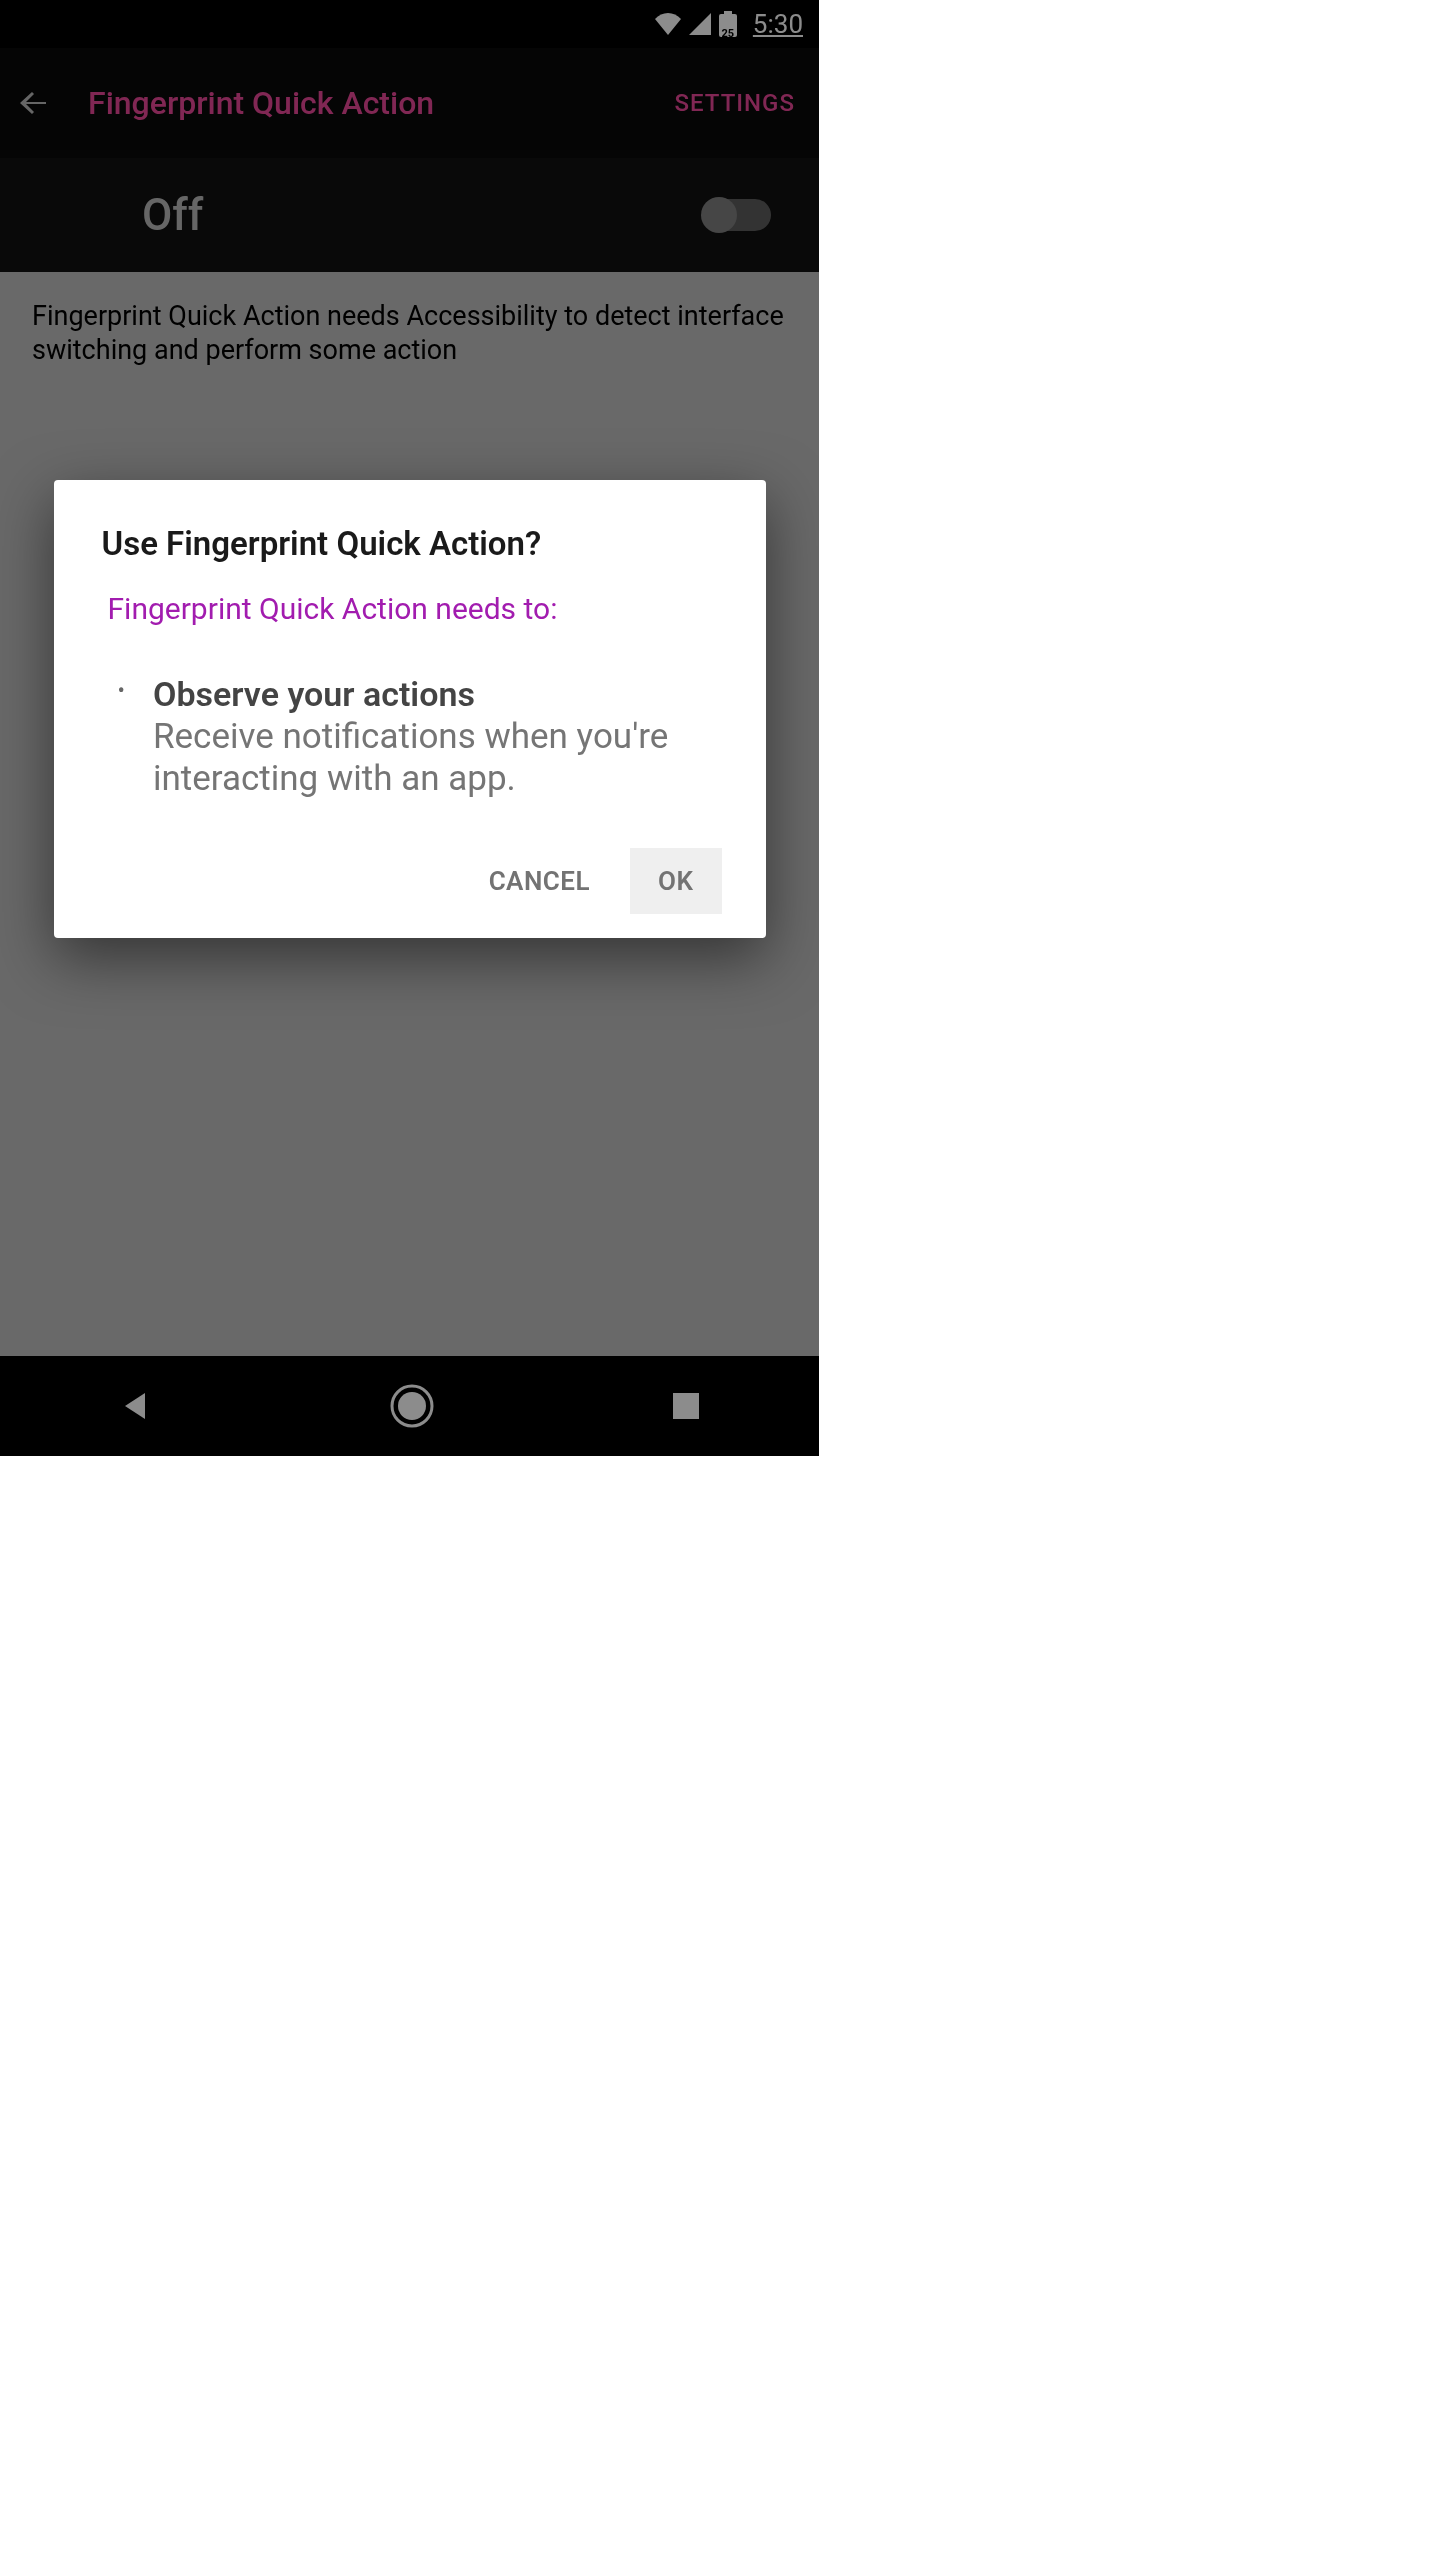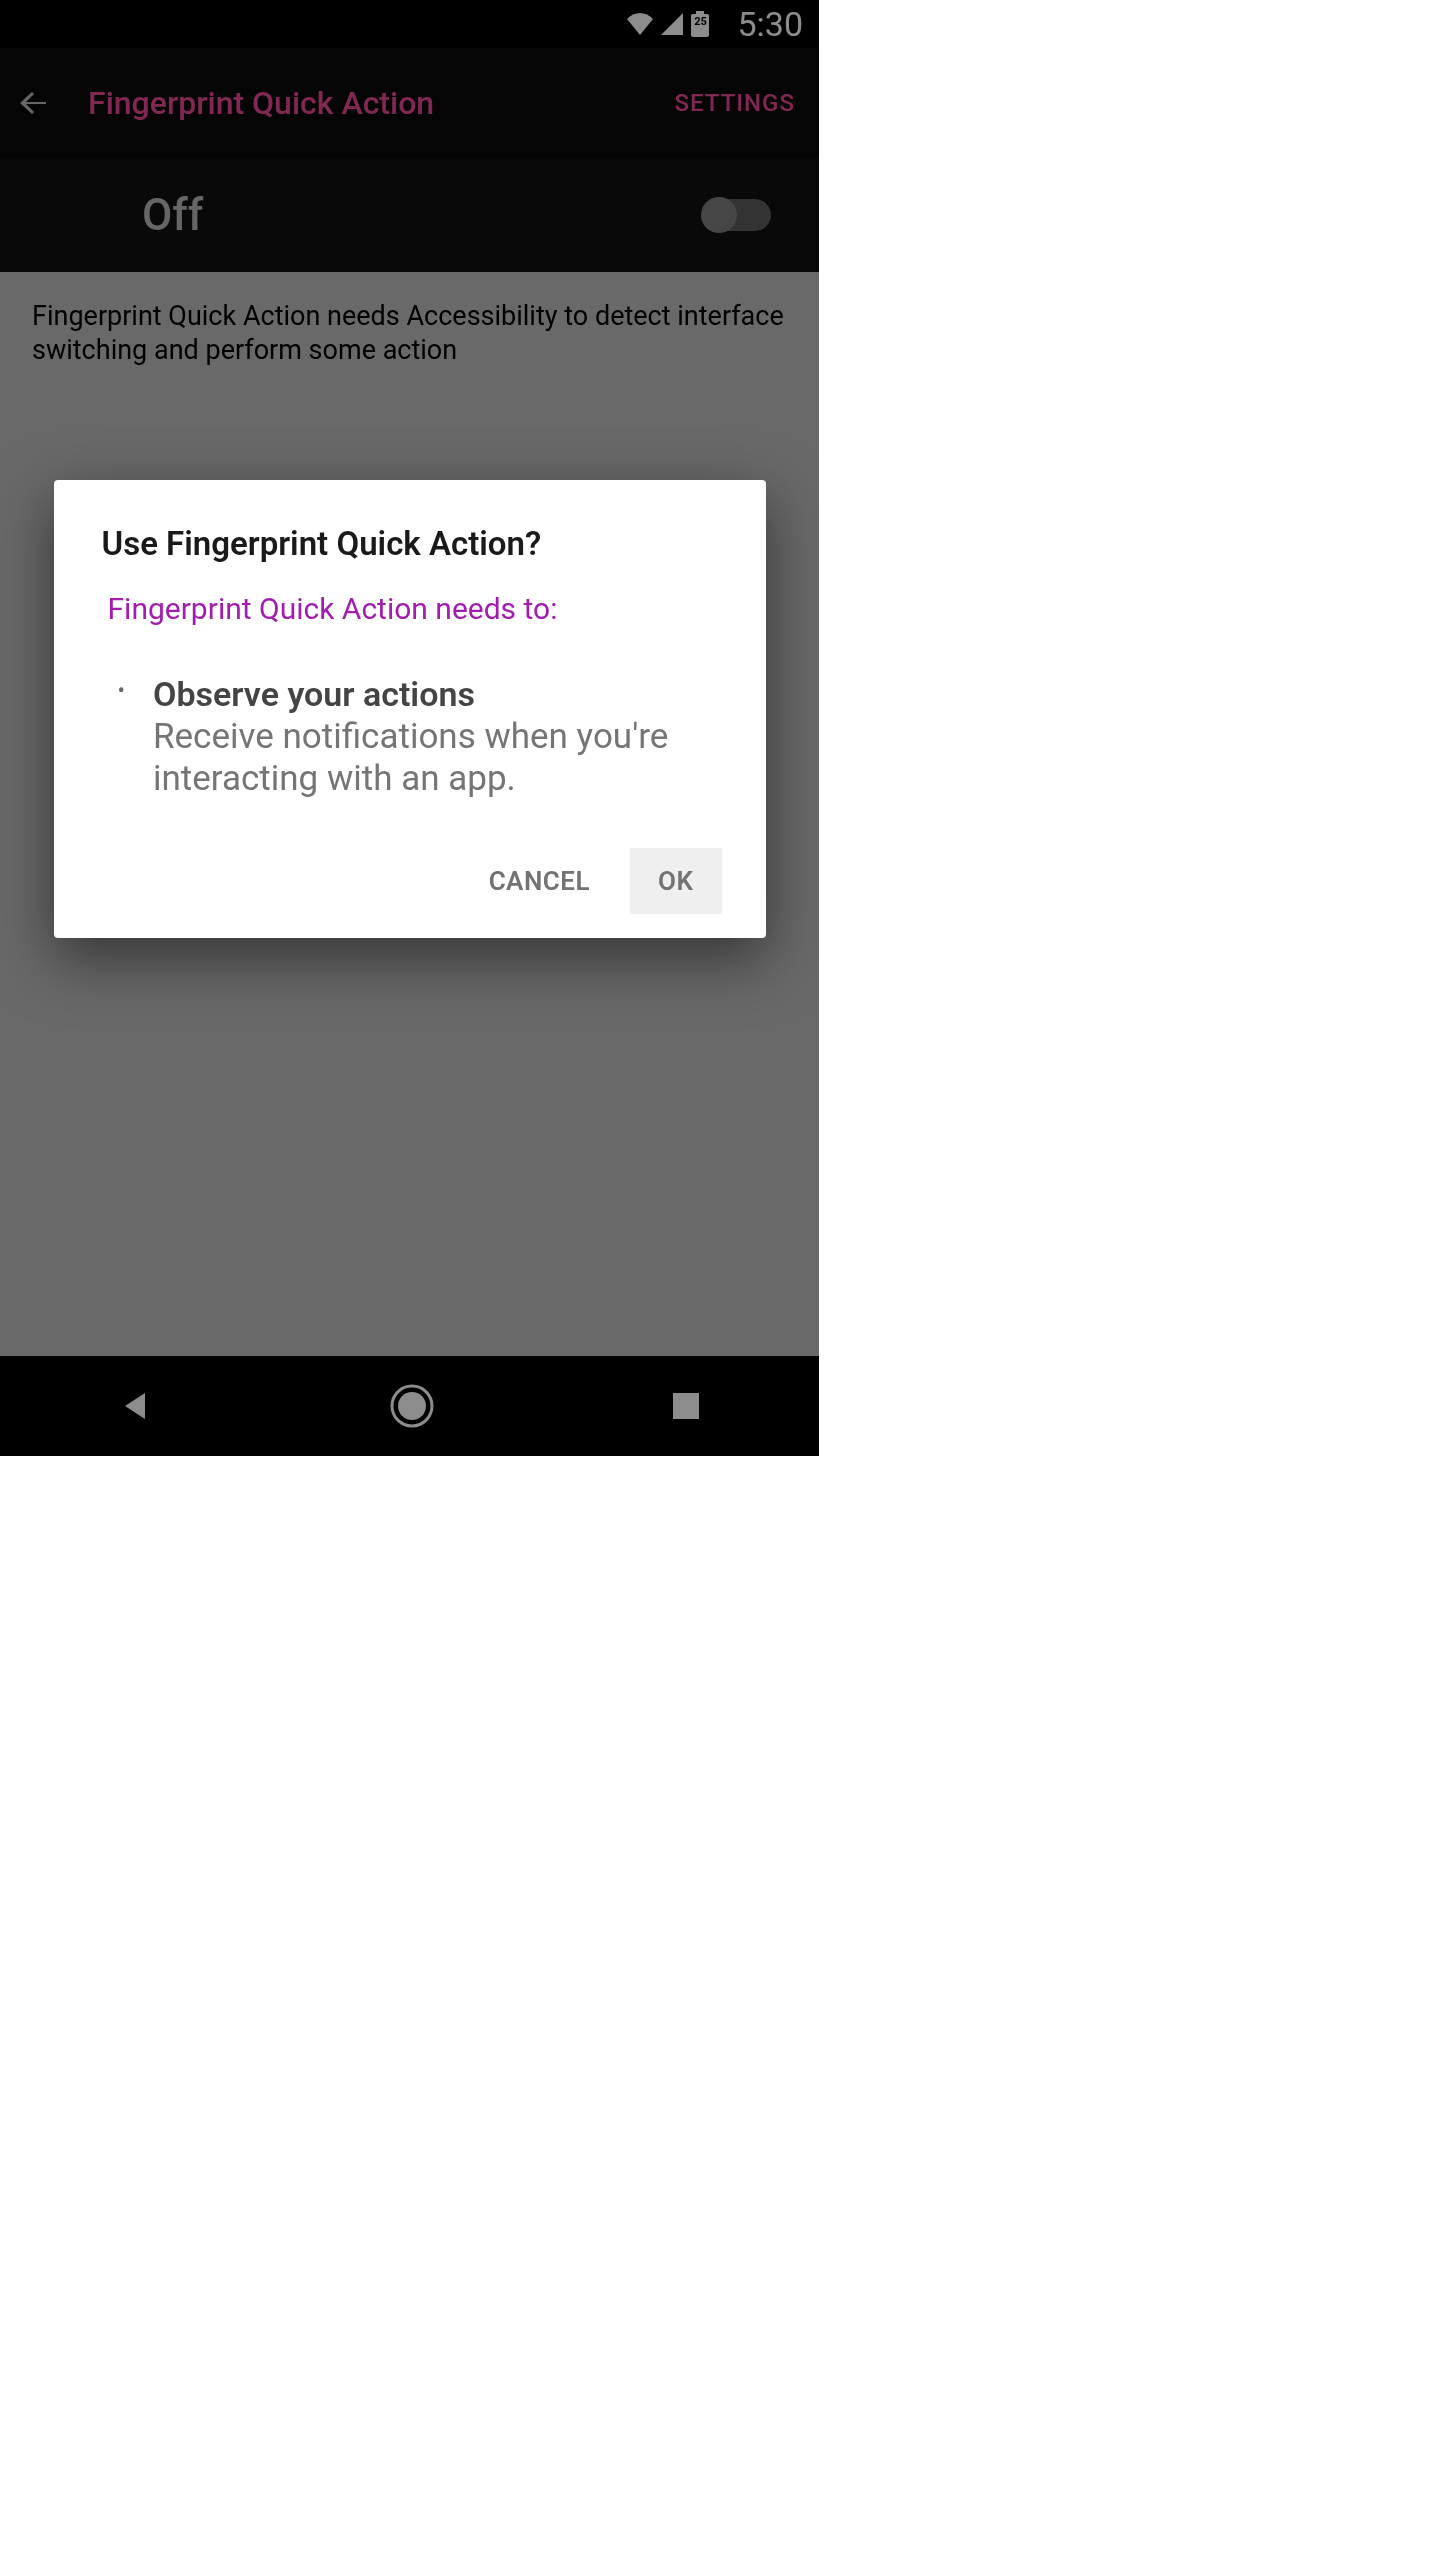--- a/index.html
+++ b/index.html
@@ -80,23 +80,23 @@
     <span>
       <svg width="22" height="22" viewBox="0 0 22 22">
           <path d="M0 22 L22 22 L22 0 Z" fill="#fff"></path>
         </svg>
     </span>
     <span style="position:relative;">
       <svg width="18" height="26" viewBox="0 0 18 26">
           <rect x="0" y="3" width="18" height="23" rx="2" fill="#fff"></rect>
           <rect x="5" y="0" width="8" height="3" fill="#fff"></rect>
         </svg>
-      <span style="position:absolute;top:4px;left:0;width:18px;text-align:center;font-size:11px;font-weight:700;color:#000;">25</span>
+      <span style="position:absolute;top:16px;left:0;width:18px;text-align:center;font-size:11px;font-weight:700;color:#000;">25</span>
     </span>
-    <span style="font-size:34px;margin-left:20px;">5:30</span>
+    <span style="font-size:26px;margin-left:8px;text-decoration:underline;">5:30</span>
   </div>
 
   <div class="appbar">
     <span style="width:48px;">
       <svg width="36" height="36" viewBox="0 0 36 36">
           <path d="M30 17 H10 L18 9 L16 7 L4 18 L16 29 L18 27 L10 19 H30 Z" fill="#bbb"></path>
         </svg>
     </span>
     <div class="title">Fingerprint Quick Action</div>
     <div class="settings">SETTINGS</div>

